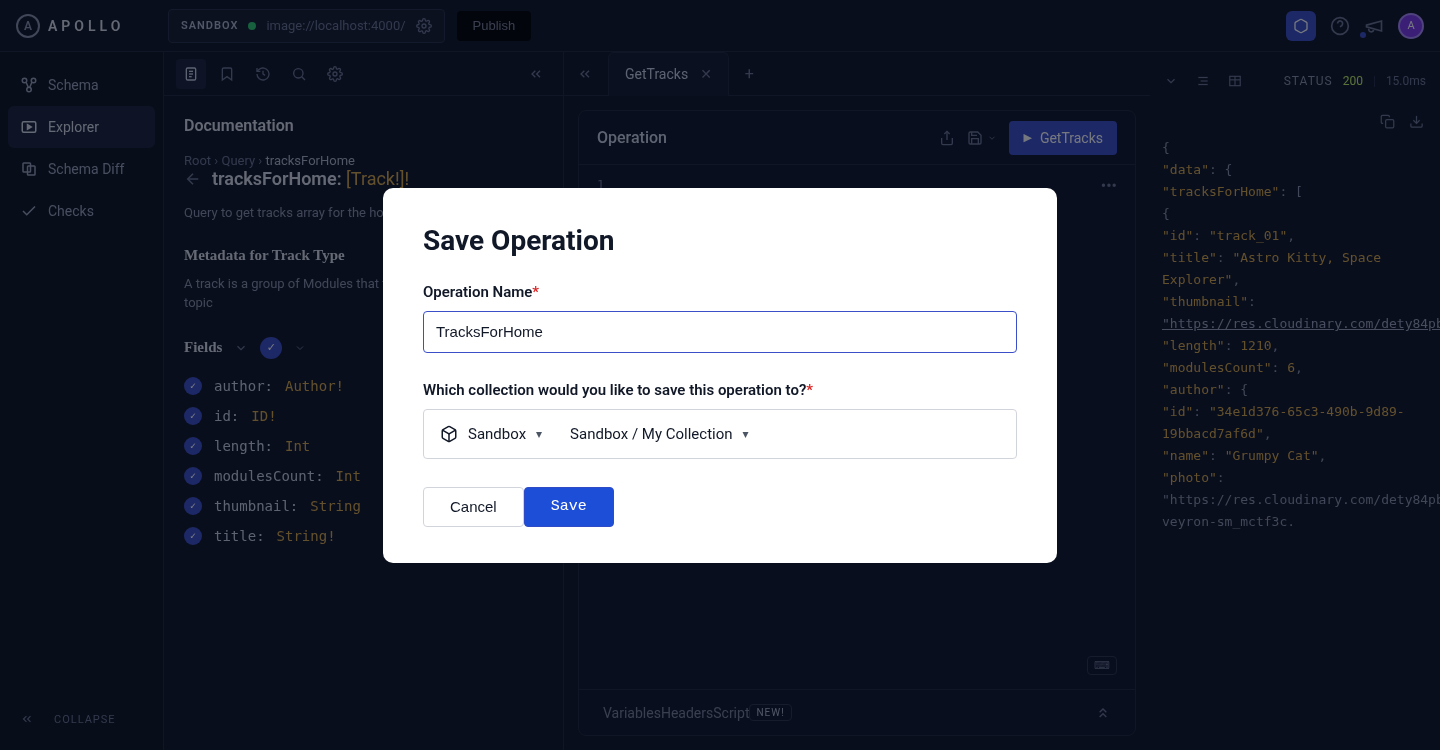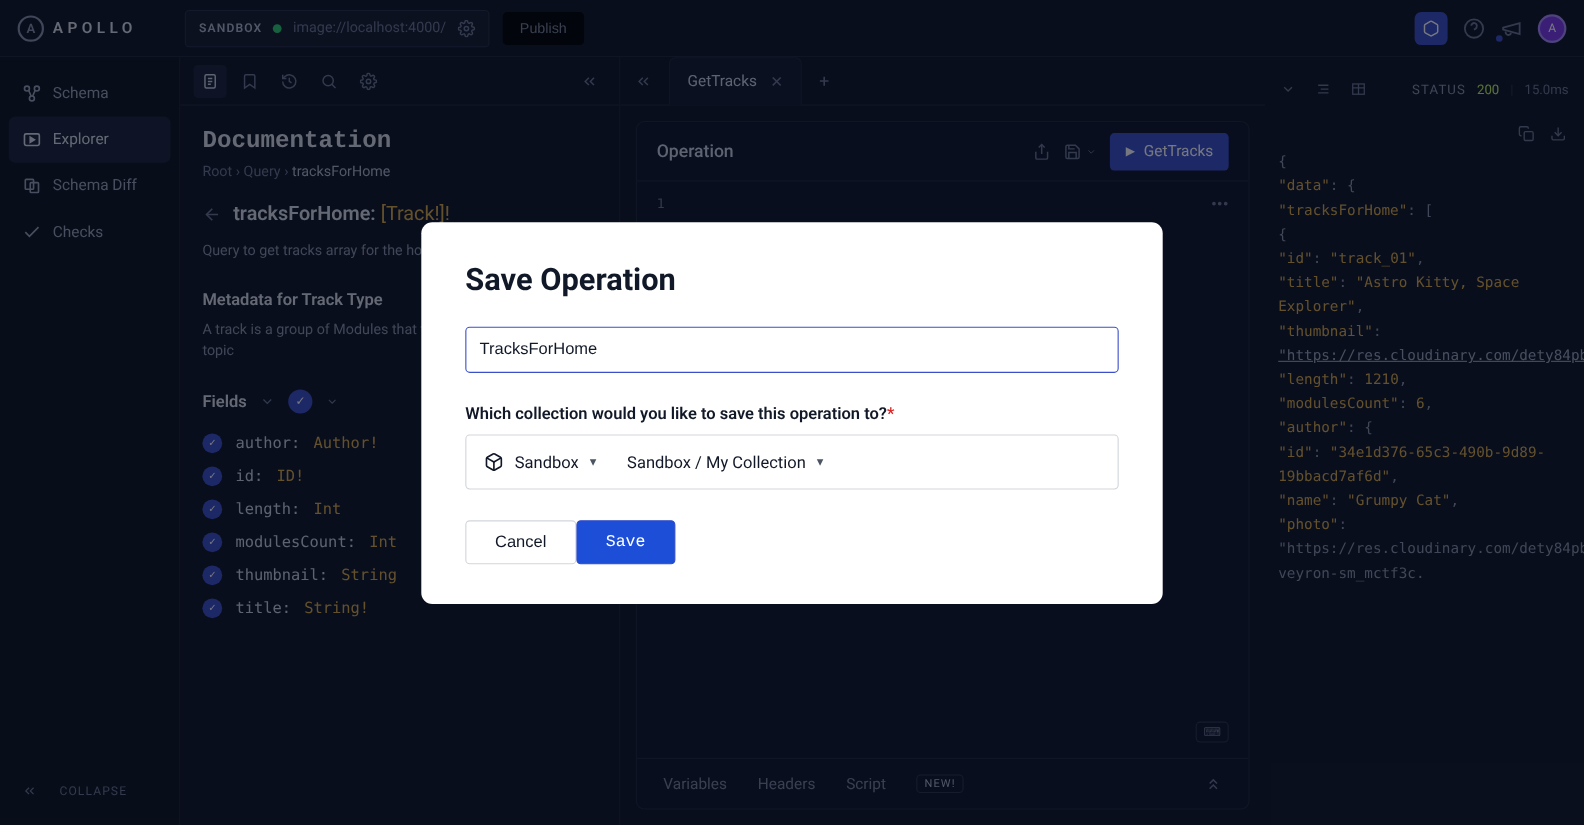--- a/index.html
+++ b/index.html
@@ -71,29 +71,29 @@
 .doc-panel {
   width:400px;background:#0f1525;border-right:1px solid #1e2638;display:flex;flex-direction:column;
 }
 .doc-toolbar {
   height:44px;display:flex;align-items:center;gap:6px;padding:0 12px;border-bottom:1px solid #1e2638;
 }
 .doc-toolbar .ticon { width:30px;height:30px;display:flex;align-items:center;justify-content:center;color:#6b7590;border-radius:4px; }
 .doc-toolbar .ticon.active { background:#1a2238;color:#c8d0e0; }
 .doc-toolbar .spacer { margin-left:auto; }
 .doc-body { padding:20px; overflow:hidden; }
-.doc-h1 { font-size:22px;font-weight:600;color:#d8dee8;margin-bottom:8px;font-family:Liberation Mono, monospace; }
-.breadcrumb { font-size:13px;color:#6b7590;margin-bottom:20px; }
+.doc-h1 { font-size:16px;font-weight:600;color:#d8dee8;margin-bottom:18px; }
+.breadcrumb { font-size:13px;color:#6b7590;}
 .breadcrumb .cur { color:#aeb6c8; }
 .doc-title-row { display:flex;align-items:center;gap:10px;margin-bottom:14px; }
 .backarrow { color:#6b7590; }
 .doc-ftitle { font-size:18px;font-weight:600;color:#d8dee8; }
 .doc-ftype { color:#d6a84a;font-weight:400; }
 .doc-desc { font-size:13px;color:#8a92a8;line-height:1.5;margin-bottom:24px; }
-.doc-h2 { font-size:15px;font-weight:600;color:#d8dee8;margin-bottom:10px; }
+.doc-h2 { font-size:15px;font-weight:600;color:#d8dee8;margin-bottom:10px;font-family:Liberation Serif, serif; }
 .fields-hdr { display:flex;align-items:center;gap:12px;margin:20px 0 12px; }
 .fields-hdr .sortbtn{color:#6b7590;}
 .chip-blue{width:22px;height:22px;border-radius:50%;background:#3a4fc8;display:inline-flex;align-items:center;justify-content:center;color:#fff;font-size:11px;}
 .chip-blue-sm{width:18px;height:18px;border-radius:50%;background:#3a4fc8;display:inline-flex;align-items:center;justify-content:center;color:#fff;font-size:10px;}
 .field-row { display:flex;align-items:center;gap:12px;height:30px;font-size:14px; }
 .fname { color:#c8d0e0; }
 .ftype { color:#d6a84a; }
 
 
 .center { flex:1;display:flex;flex-direction:column;background:#0f1525; }
@@ -110,21 +110,21 @@
 }
 .op-header{height:54px;display:flex;align-items:center;padding:0 18px;gap:12px;border-bottom:1px solid #1e2638;}
 .op-title{font-size:16px;color:#c8d0e0;font-weight:500;}
 .op-header-right{margin-left:auto;display:flex;align-items:center;gap:12px;color:#6b7590;}
 .run-btn{display:flex;align-items:center;gap:8px;background:#3a4fc8;color:#fff;height:34px;padding:0 14px;border-radius:4px;font-size:14px;}
 .run-btn .play{font-size:11px;}
 .op-sub{height:40px;display:flex;align-items:center;padding:0 18px;color:#6b7590;}
 .op-sub .dots{margin-left:auto;}
 .op-editor{flex:1;position:relative;}
 .kbd-icon{position:absolute;bottom:14px;right:18px;color:#6b7590;border:1px solid #2a3348;border-radius:4px;padding:2px 6px;font-size:11px;}
-.op-footer{height:46px;display:flex;align-items:center;gap:28px;padding:0 24px;border-top:1px solid #1e2638;font-size:14px;color:#7a8298;}
+.op-footer{height:46px;display:flex;align-items:center;padding:0 24px;border-top:1px solid #1e2638;font-size:14px;color:#7a8298;}
 .new-badge{border:1px solid #2a3348;font-size:10px;padding:2px 6px;border-radius:4px;letter-spacing:1px;color:#aeb6c8;}
 .op-footer .expand{margin-left:auto;color:#6b7590;}
 
 
 .resp-panel { width:290px;background:#0f1525;display:flex;flex-direction:column; }
 .resp-hdr{height:58px;display:flex;align-items:center;gap:10px;padding:0 14px;color:#6b7590;font-size:12px;border-bottom:1px solid transparent;}
 .resp-hdr .stat{letter-spacing:1px;color:#8a92a8;}
 .code200{color:#bef264;}
 .resp-icons{display:flex;gap:10px;}
 .resp-icons .ic{width:22px;text-align:center;}
@@ -468,20 +468,23 @@
         <div>          <span class="str">"id"</span>: <span class="str">"34e1d376-65c3-490b-9d89-19bbacd7af6d"</span>,</div>
         <div>          <span class="str">"name"</span>: <span class="str">"Grumpy Cat"</span>,</div>
         <div>          <span class="str">"photo"</span>: "https://res.cloudinary.com/dety84pbu/image/upload/v1606816219/kitty-veyron-sm_mctf3c.</div>
       </div>
   </div>
 </div>
 
 <div class="overlay">
   <div class="modal">
     <div class="modal-h">Save Operation</div>
+    <div class="form-label">
+      <span>Operation Name</span><span class="req">*</span>
+    </div>
     <input class="text-input" value="TracksForHome" style="">
     <div style="height:28px"></div>
     <div class="form-label">
       <span>Which collection would you like to save this operation to?</span><span class="req">*</span>
     </div>
     <div class="sel-row">
       <div class="sel-seg">
         <svg width="18" height="18" viewBox="0 0 24 24" fill="none" stroke="#111827" stroke-width="2">
             <path d="M21 16V8a2 2 0 0 0-1-1.73l-7-4a2 2 0 0 0-2 0l-7 4A2 2 0 0 0 3 8v8a2 2 0 0 0 1 1.73l7 4a2 2 0 0 0 2 0l7-4A2 2 0 0 0 21 16z"></path>
             <polyline points="3.27 6.96 12 12.01 20.73 6.96"></polyline>

